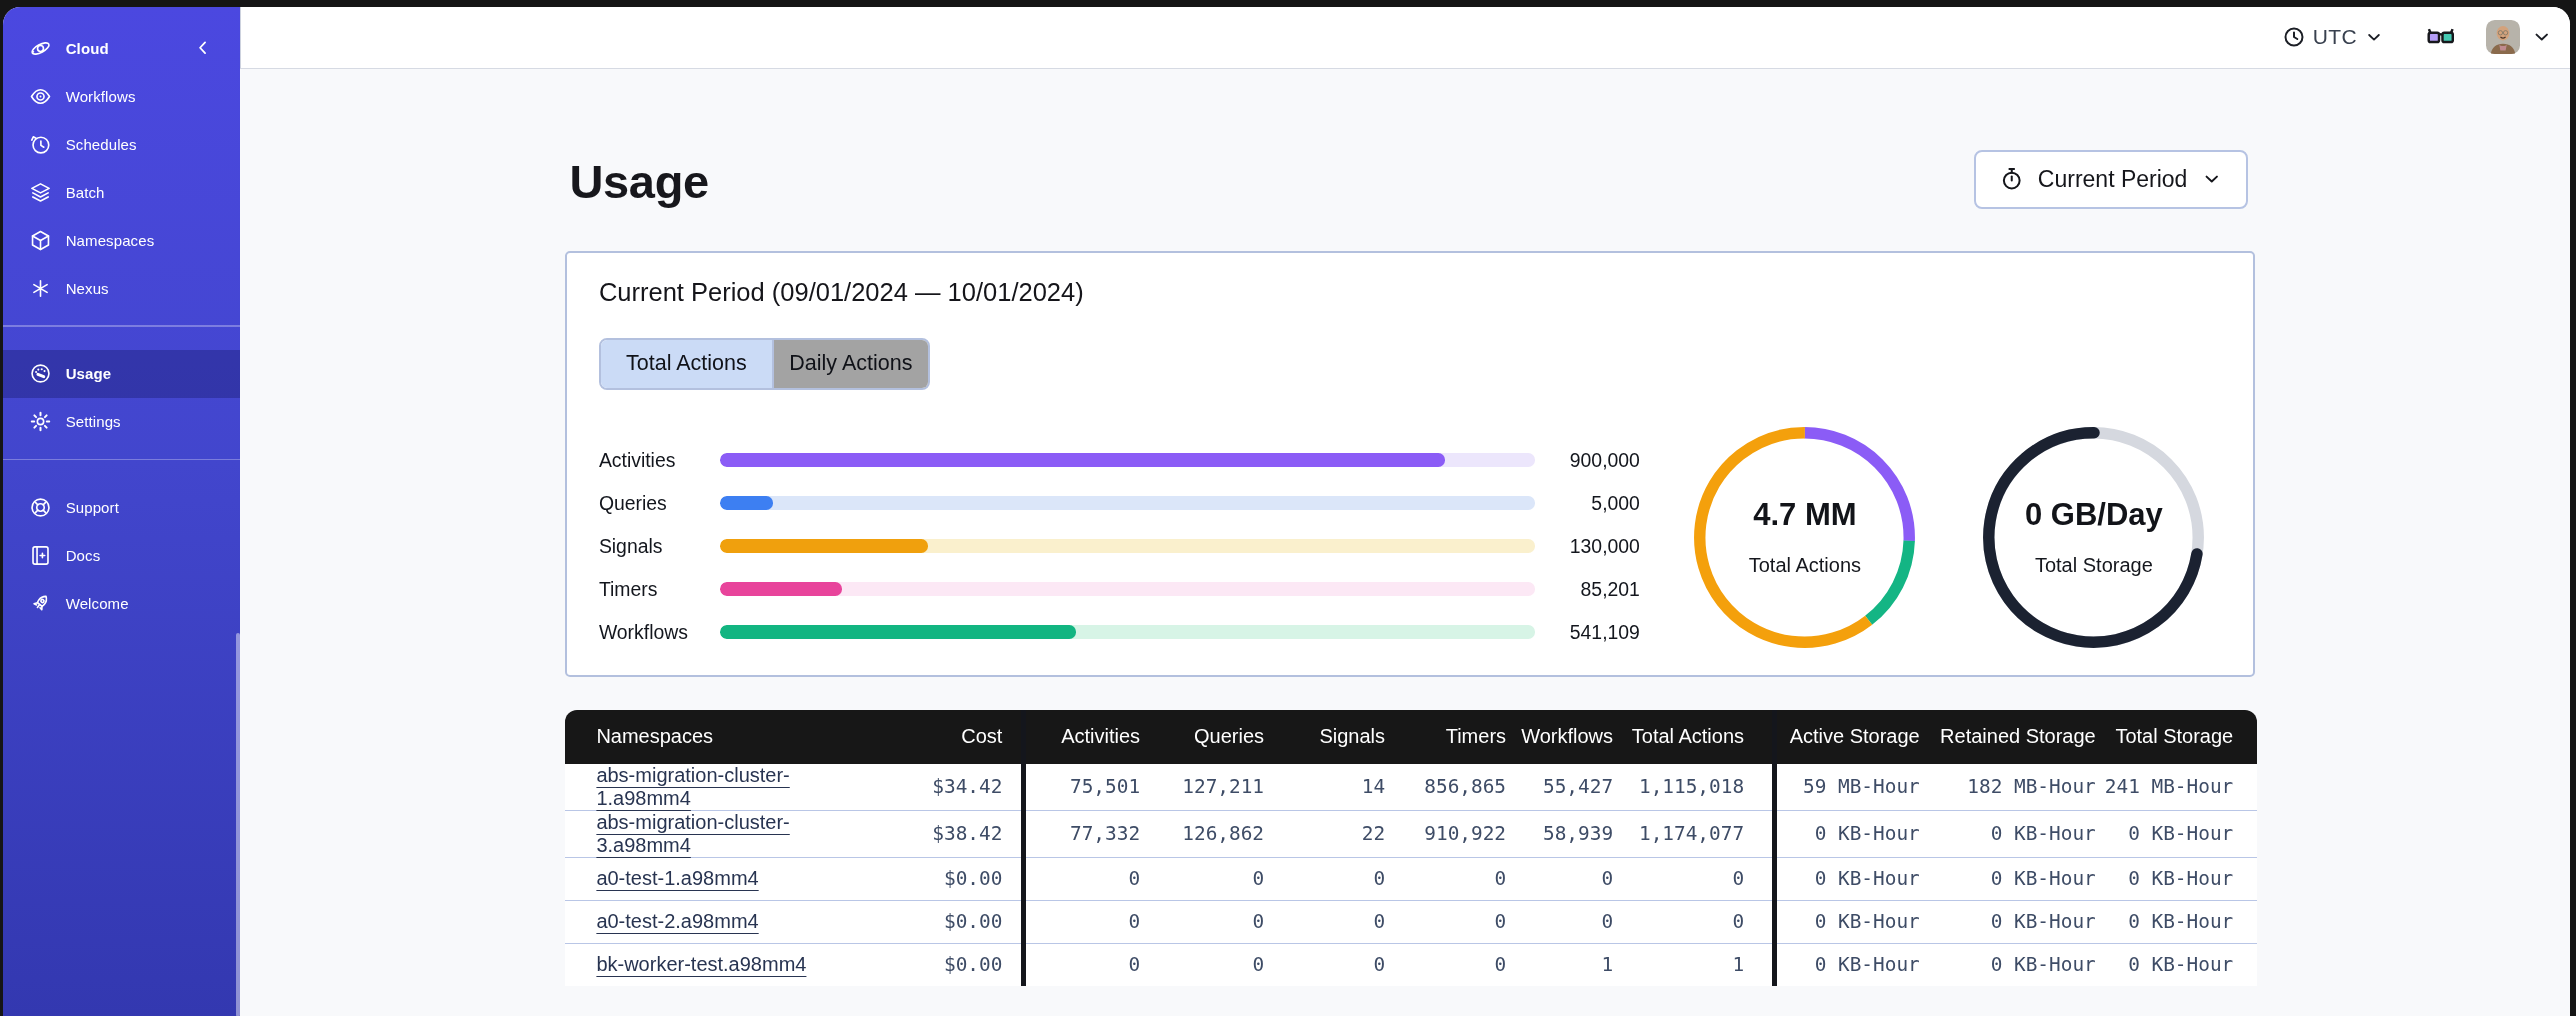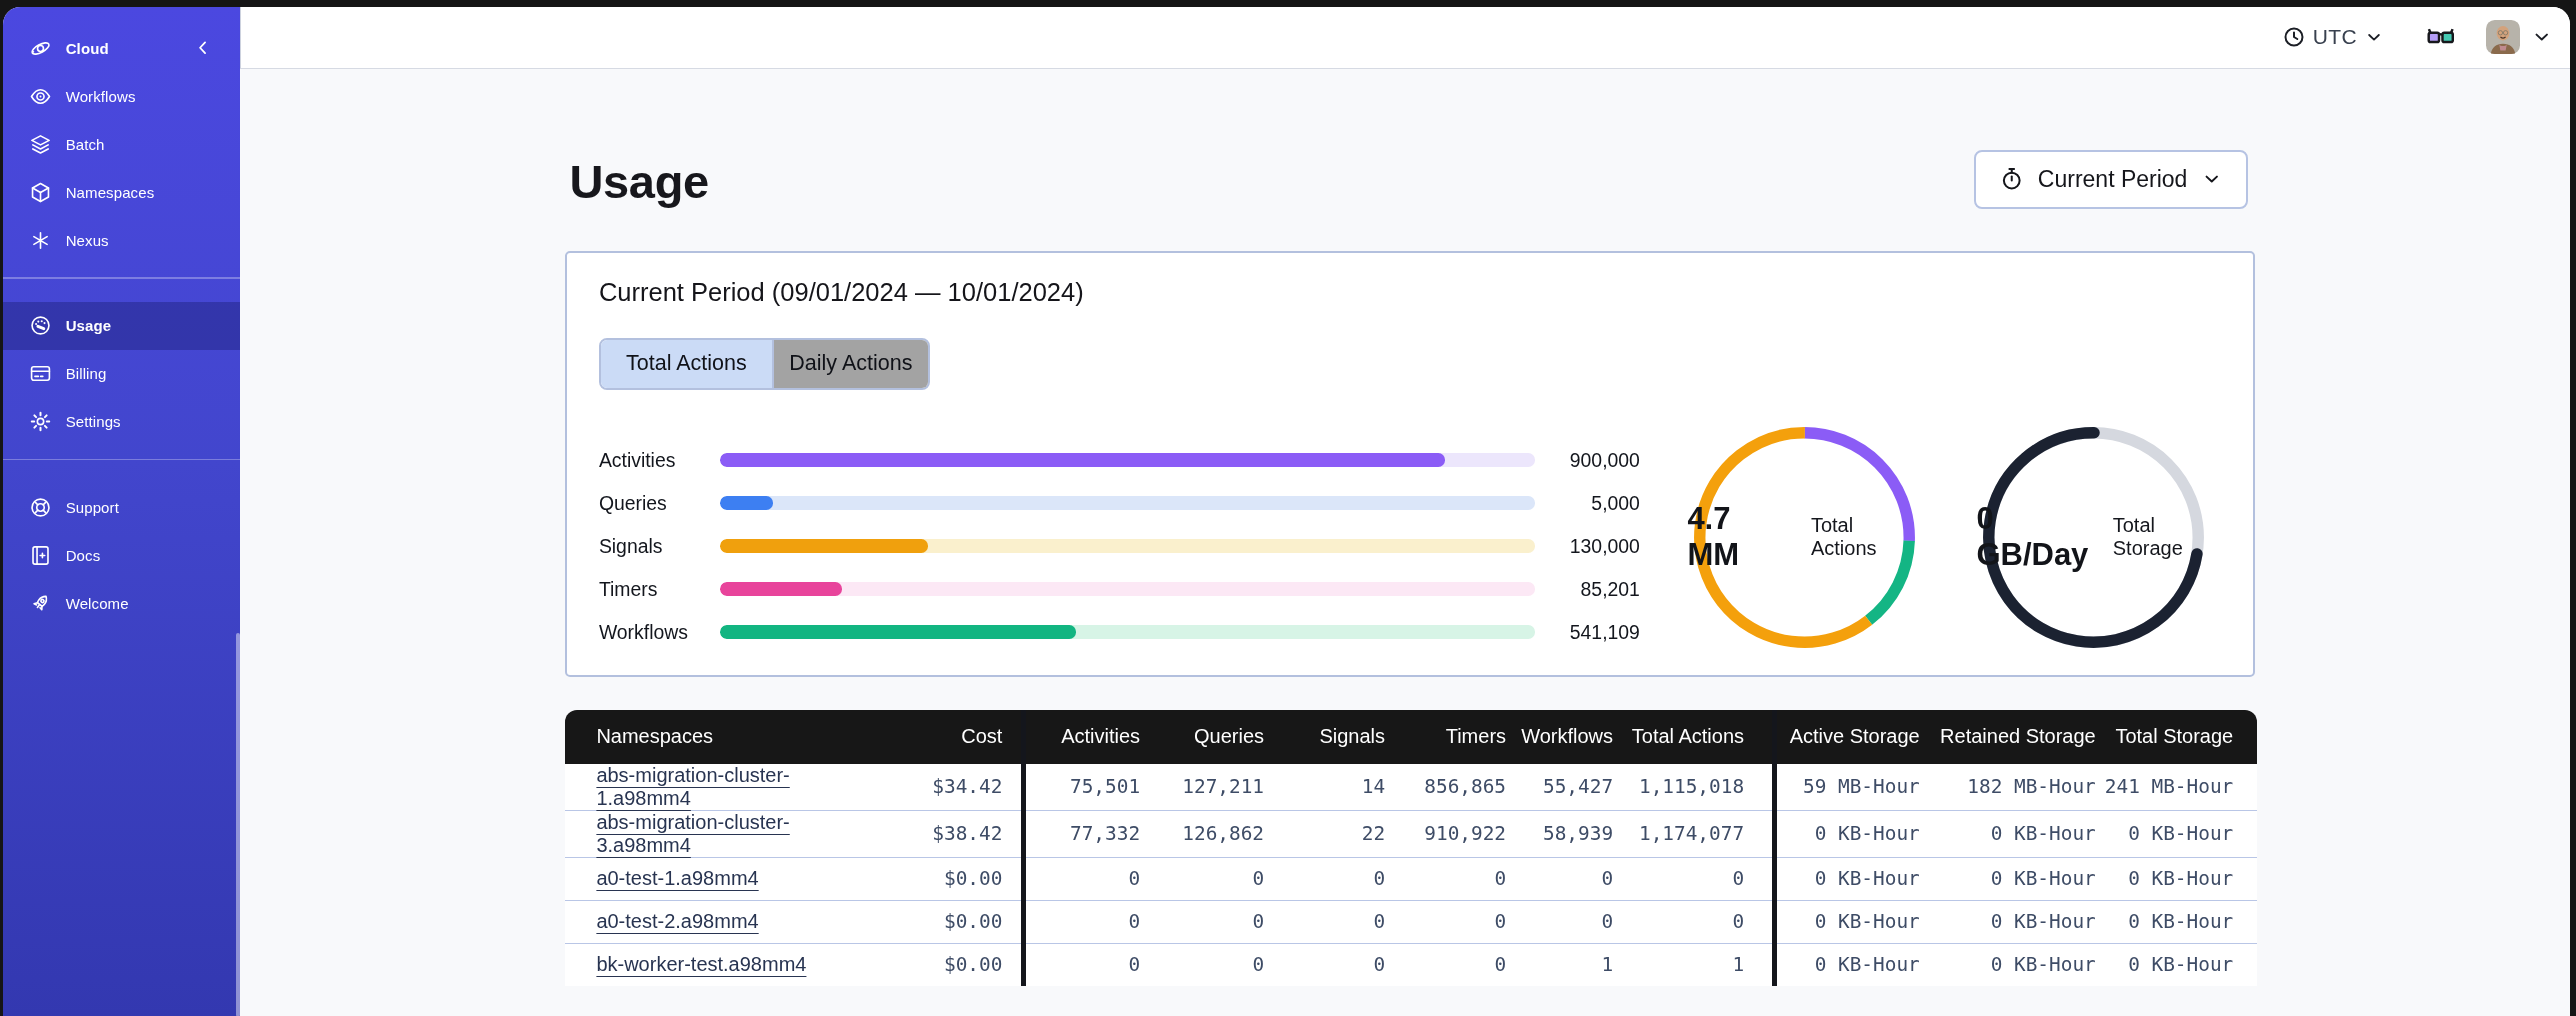--- a/index.html
+++ b/index.html
@@ -72,21 +72,21 @@
   .bar-row { height:43px; display:flex; align-items:center; }
   .bar-row .b-label { width:121px; font-size:19.4px; color:#13161d; }
   .bar-row .b-track { width:815px; height:13.4px; border-radius:6.7px; position:relative; overflow:hidden; }
   .bar-row .b-fill { position:absolute; left:0; top:0; height:100%; border-radius:6.7px; }
   .bar-row .b-value { flex:1; text-align:right; font-size:19.4px; color:#13161d; }
 
   
   .donut { position:absolute; width:235px; height:235px; }
   .donut-0 { left:1120px; top:167px; } .donut-1 { left:1409px; top:167px; }
   .donut svg { position:absolute; inset:0; }
-  .donut-center { position:absolute; inset:0; display:flex; flex-direction:row; align-items:center; justify-content:center; gap:21px; }
+  .donut-center { position:absolute; inset:0; display:flex; flex-direction:column; align-items:center; justify-content:center; gap:21px; }
   .donut-value { font-size:31px; font-weight:600; color:#121419; }
   .donut-label { font-size:20px; color:#15171d; }
 
   
   .table-wrap { position:absolute; left:2.7px; top:645px; width:1691px; }
   table { border-collapse:separate; border-spacing:0; table-layout:fixed; width:1691px; }
   thead th { background:#171717; height:54px; color:#fff; font-size:20px; font-weight:500; text-align:right; padding:0 8px 0 0; }
   thead th.h-namespace { text-align:left; padding:0 0 0 31px; }
   thead th:first-child { border-top-left-radius:12px; }
   thead th:last-child  { border-top-right-radius:12px; }
@@ -132,20 +132,30 @@
               <path d="M2.6 12C5.6 7.1 8.8 4.9 12 4.9S18.4 7.1 21.4 12c-3 4.9-6.2 7.1-9.4 7.1S5.6 16.9 2.6 12z"></path>
               <circle cx="12" cy="12" r="3.7"></circle>
               <circle cx="12" cy="12" r="1" fill="currentColor" stroke="none"></circle>
             </svg>
           </span>
           <span class="lbl">Workflows</span>
         </div>
         <div class="side-row">
           <span class="icn">
             <svg viewBox="0 0 24 24" width="23" height="23" fill="none" stroke="currentColor" stroke-width="1.7" stroke-linecap="round" stroke-linejoin="round">
+              <circle cx="12.4" cy="12.6" r="8.2"></circle>
+              <path d="M12.4 8.4v4.5l3.1 1.9"></path>
+              <path d="M2.9 7.4 4.5 4l3.2 1.7"></path>
+            </svg>
+          </span>
+          <span class="lbl">Schedules</span>
+        </div>
+        <div class="side-row">
+          <span class="icn">
+            <svg viewBox="0 0 24 24" width="23" height="23" fill="none" stroke="currentColor" stroke-width="1.7" stroke-linecap="round" stroke-linejoin="round">
               <path d="M12 3l9 4.7-9 4.7-9-4.7z"></path>
               <path d="M4 12.4l8 4.2 8-4.2"></path>
               <path d="M4 16.6l8 4.2 8-4.2"></path>
             </svg>
           </span>
           <span class="lbl">Batch</span>
         </div>
         <div class="side-row">
           <span class="icn">
             <svg viewBox="0 0 24 24" width="23" height="23" fill="none" stroke="currentColor" stroke-width="1.7" stroke-linecap="round" stroke-linejoin="round">
@@ -173,30 +183,20 @@
             <svg viewBox="0 0 24 24" width="23" height="23" fill="none" stroke="currentColor" stroke-width="1.7" stroke-linecap="round" stroke-linejoin="round">
               <circle cx="12" cy="12" r="8.8"></circle>
               <circle cx="7.4" cy="10.4" r="1.1" fill="currentColor" stroke="none"></circle>
               <circle cx="9.7" cy="7.9" r="1.1" fill="currentColor" stroke="none"></circle>
               <circle cx="13.3" cy="7.5" r="1.1" fill="currentColor" stroke="none"></circle>
               <circle cx="16.2" cy="9.5" r="1.1" fill="currentColor" stroke="none"></circle>
               <path d="M15.4 15.3 9.3 12.9" stroke-width="3.1"></path>
             </svg>
           </span>
           <span class="lbl">Usage</span>
-        </div>
-        <div class="side-row">
-          <span class="icn">
-            <svg viewBox="0 0 24 24" width="23" height="23" fill="none" stroke="currentColor" stroke-width="1.7" stroke-linecap="round" stroke-linejoin="round">
-              <rect x="2.7" y="5" width="18.6" height="14" rx="2.2"></rect>
-              <path d="M2.7 9.7h18.6"></path>
-              <path d="M6.2 15h3.6M12.2 15h2.2"></path>
-            </svg>
-          </span>
-          <span class="lbl">Billing</span>
         </div>
         <div class="side-row">
           <span class="icn">
             <svg viewBox="0 0 24 24" width="23" height="23" fill="none" stroke="currentColor" stroke-width="1.7" stroke-linecap="round" stroke-linejoin="round">
               <circle cx="12" cy="12" r="3.3"></circle>
               <path d="M12 2.9v2.5M12 18.6v2.5M2.9 12h2.5M18.6 12h2.5M5.6 5.6l1.8 1.8M16.6 16.6l1.8 1.8M18.4 5.6l-1.8 1.8M7.4 16.6l-1.8 1.8" stroke-width="2.1"></path>
             </svg>
           </span>
           <span class="lbl">Settings</span>
         </div>

